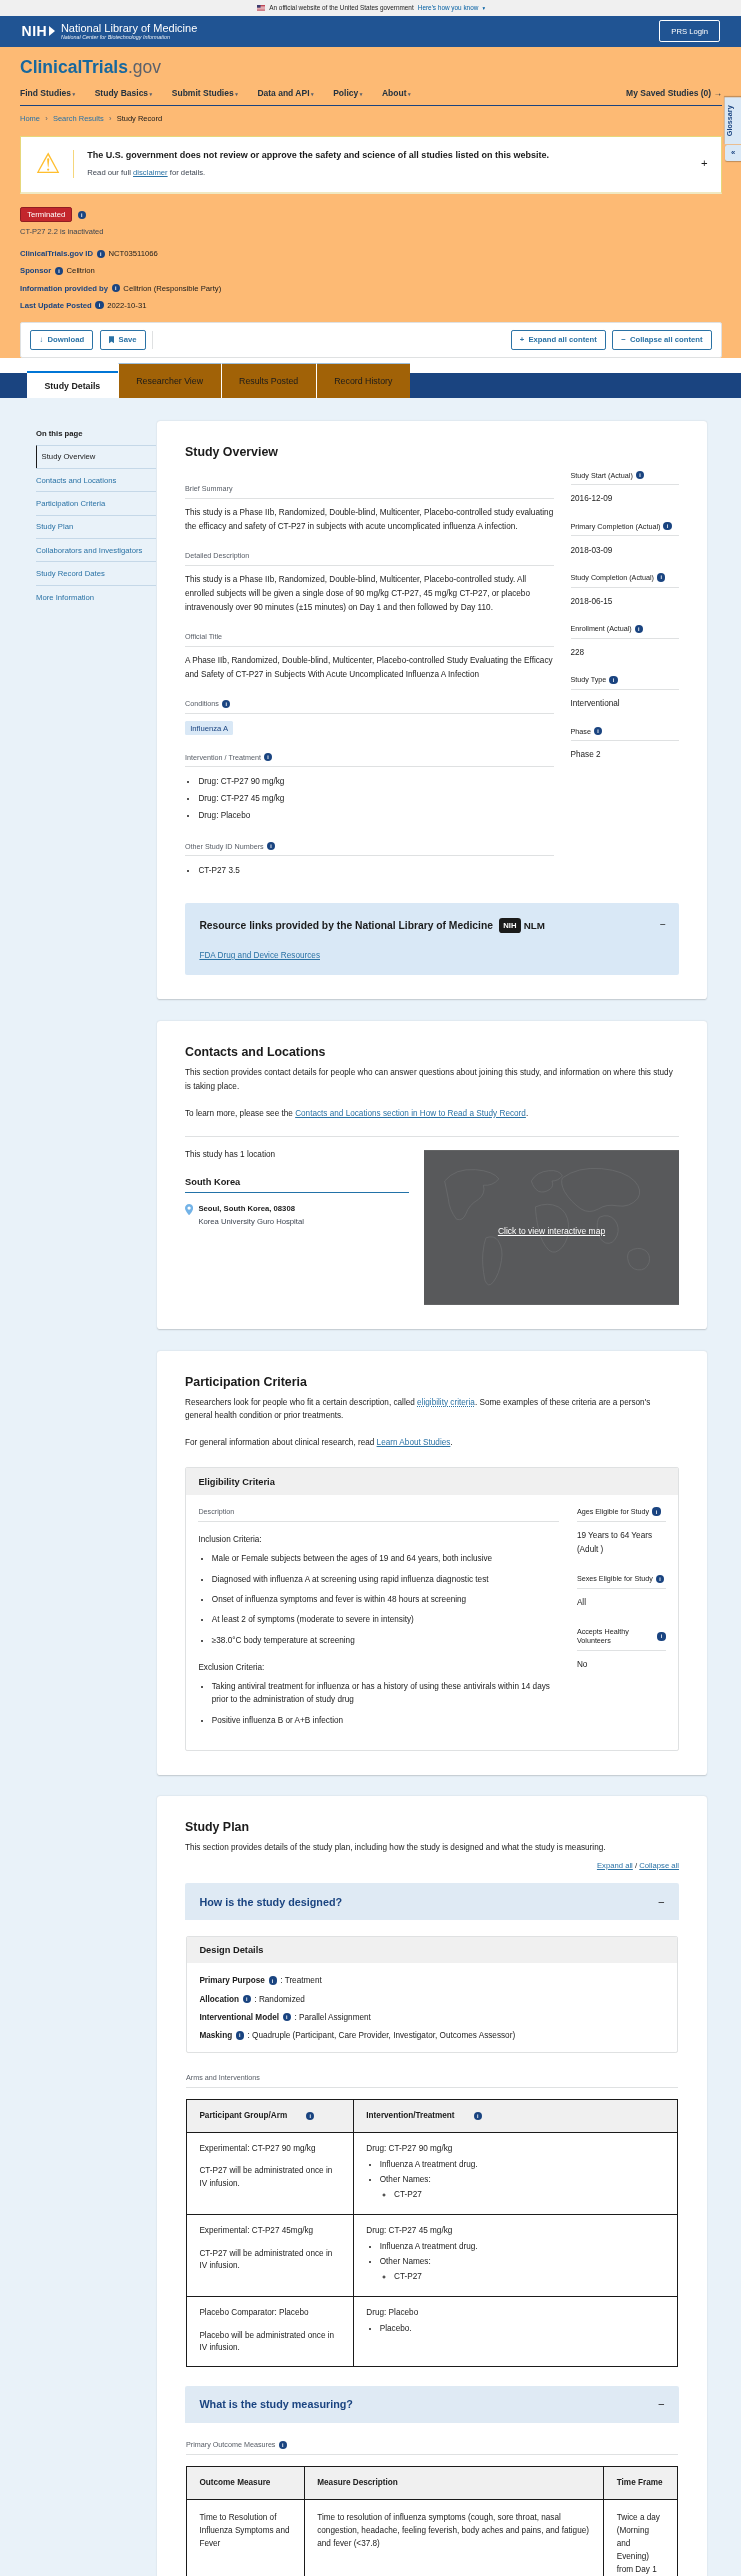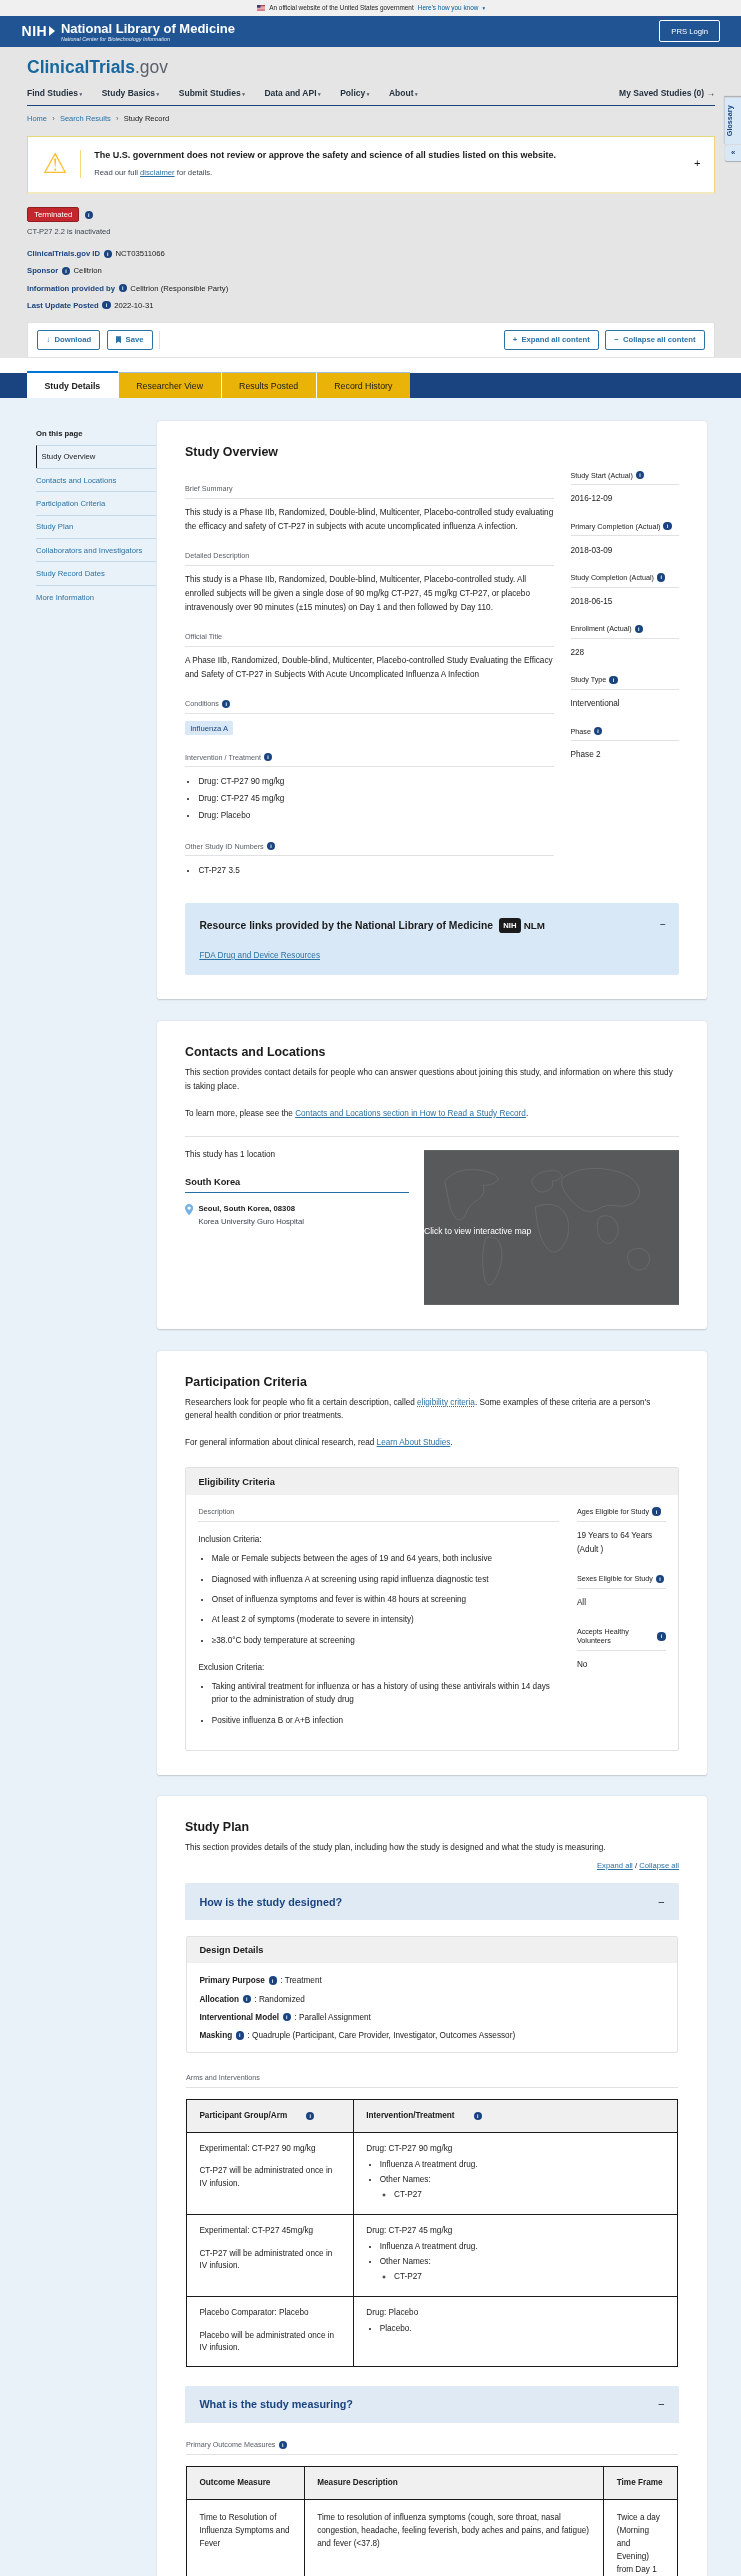--- a/index.html
+++ b/index.html
@@ -9,26 +9,26 @@
   
   .gov-banner { height: 15.5px; background: #f0f0f0; display: flex; align-items: center; justify-content: center; gap: 4.1px; font-size: 6.4px; color: #1b1b1b; }
   .gov-banner a { color: #005ea2; }
   .gov-banner .chev { color: #005ea2; font-size: 5.2px; }
 
   
   .nih-header { height: 31px; background: #205493; display: flex; align-items: center; padding: 0 21.6px; color: #fff; }
   .nih-mark { display: flex; align-items: center; margin-right: 6.2px; }
   .nih-mark .nih-txt { font-size: 14px; font-weight: bold; letter-spacing: 0.5px; }
   .nih-mark .nih-chev { width: 0; height: 0; border-left: 6.7px solid #fff; border-top: 5.7px solid transparent; border-bottom: 5.7px solid transparent; margin-left: 1.5px; }
-  .nih-head-text .l1 { font-size: 13px; font-weight: bold; }
+  .nih-head-text .l1 { font-size: 11px; font-weight: normal; }
   .nih-head-text .l2 { font-size: 5.4px; font-style: italic; opacity: .9; }
   .prs-btn { margin-left: auto; border: 0.5px solid #fff; color: #fff; background: transparent; font-size: 7.7px; padding: 5.2px 11.3px; border-radius: 2.1px; cursor: pointer; }
 
   
-  .white-top { background: #e5e5e5; padding: 0 27px; }
+  .white-top { background: #fdba74; padding: 0 20px; }
   .ct-logo { padding-top: 10.3px; font-size: 17.5px; font-weight: bold; }
   .ct-logo .p1 { color: #17689e; }
   .ct-logo .p2 { color: #5b616b; font-weight: normal; }
   .main-nav { display: flex; align-items: center; gap: 19.6px; margin-top: 10.3px; padding-bottom: 7.2px; border-bottom: 0.5px solid #1a4480; font-size: 8.5px; }
   .main-nav .nav-item { color: #24323f; font-weight: bold; text-decoration: none; cursor: pointer; }
   .main-nav .nav-item .chev { font-size: 5.2px; color: #5b616b; margin-left: 1.5px; }
   .main-nav .saved { margin-left: auto; font-weight: bold; color: #24323f; cursor: pointer; }
 
   .breadcrumb { padding: 8.2px 0 3.1px; font-size: 7.5px; }
   .breadcrumb a { color: #2a72a5; cursor: pointer; }
@@ -61,21 +61,21 @@
 
   
   .toolbar { margin-top: 12.4px; border: 0.5px solid #dfe1e2; border-radius: 2.1px; padding: 6.7px 9.3px; display: flex; align-items: center; gap: 6.2px; background: #fff; }
   .tb-btn { border: 0.5px solid #2a72a5; color: #2a72a5; background: #fff; font-size: 7.7px; font-weight: bold; padding: 4.6px 8.2px; border-radius: 2.1px; display: inline-flex; align-items: center; gap: 4.1px; cursor: pointer; }
   .tb-sep { width: 0.5px; height: 17.5px; background: #dfe1e2; }
   .tb-right { margin-left: auto; display: flex; gap: 6.2px; }
   .bookmark { width: 5.7px; height: 7.2px; background: #2a72a5; clip-path: polygon(0 0, 100% 0, 100% 100%, 50% 70%, 0 100%); display: inline-block; }
 
   
   .tabs-band { margin-top: 15.5px; background: #1a4480; height: 25px; display: flex; align-items: flex-end; padding-left: 27px; position: relative; }
-  .tab { height: 26px; display: flex; align-items: center; padding: 0 17.5px; font-size: 8.8px; background: #eab308; color: #1b1b1b; border-left: 0.5px solid #fff; cursor: pointer; border-top: 1.5px solid #9dbfdd; }
+  .tab { height: 35px; display: flex; align-items: center; padding: 0 17.5px; font-size: 8.8px; background: #a16207; color: #1b1b1b; border-left: 0.5px solid #fff; cursor: pointer; border-top: 1.5px solid #9dbfdd; }
   .tab:first-child { border-left: none; }
   .tab.active { background: #fff; font-weight: bold; height: 27px; border-top: 2.1px solid #0076d6; margin-top: -4.1px; position: relative; z-index: 2; }
 
   
   .content { background: #e9f2f9; padding: 23px 35px 31px 36px; display: flex; align-items: flex-start; gap: 0; }
   .sidebar { width: 120px; flex: none; font-size: 7.7px; padding-top: 8.2px; }
   .sidebar .sb-head { font-weight: bold; padding-bottom: 6.2px; }
   .sb-item { border-top: 0.5px solid #c5d8e8; padding: 6.7px 0; color: #2a72a5; cursor: pointer; }
   .sb-item.active { color: #1b1b1b; border-left: 1.5px solid #1b1b1b; padding-left: 4.6px; }
   .main-col { flex: 1; margin-left: 1px; }
@@ -107,21 +107,21 @@
 
   .hr { border: none; border-top: 0.5px solid #dfe1e2; margin: 15.5px 0 13.4px; }
   .loc-grid { display: flex; gap: 15.5px; }
   .loc-left { flex: 1; }
   .country-head { font-size: 9.3px; font-weight: bold; padding-bottom: 5.2px; border-bottom: 1.5px solid #2272a8; margin-top: 17.5px; }
   .loc-item { margin-top: 11.3px; display: flex; gap: 5.2px; font-size: 7.7px; }
   .loc-item .city { font-weight: bold; }
   .loc-item .site { margin-top: 4.1px; font-weight: normal; color: #3d4551; }
   .map-wrap { width: 255px; flex: none; position: relative; }
   .map-wrap svg { display: block; }
-  .map-link { position: absolute; top: 76px; width: 100%; text-align: left; color: #fff; font-size: 8.5px; cursor: pointer; }
+  .map-link { position: absolute; top: 76px; width: 100%; text-align: center; color: #fff; font-size: 8.5px; text-decoration: underline; cursor: pointer; }
 
   .panel { border: 0.5px solid #dfe1e2; border-radius: 2.1px; margin-top: 17.5px; overflow: hidden; }
   .panel-head { background: #f0f0f0; padding: 8.2px 12.4px; font-size: 9.3px; font-weight: bold; }
   .panel-body { padding: 5.2px 12.4px 15.5px; }
   .elig-grid { display: flex; gap: 17.5px; }
   .elig-left { width: 361px; flex: none; }
   .elig-right { flex: 1; }
   .elig-right .field-label { color: #1b1b1b; }
   .crit-head { font-size: 8.2px; margin-top: 13.4px; }
   ul.crit { margin: 8.2px 0 0 13.4px; font-size: 8.2px; line-height: 1.6; }

